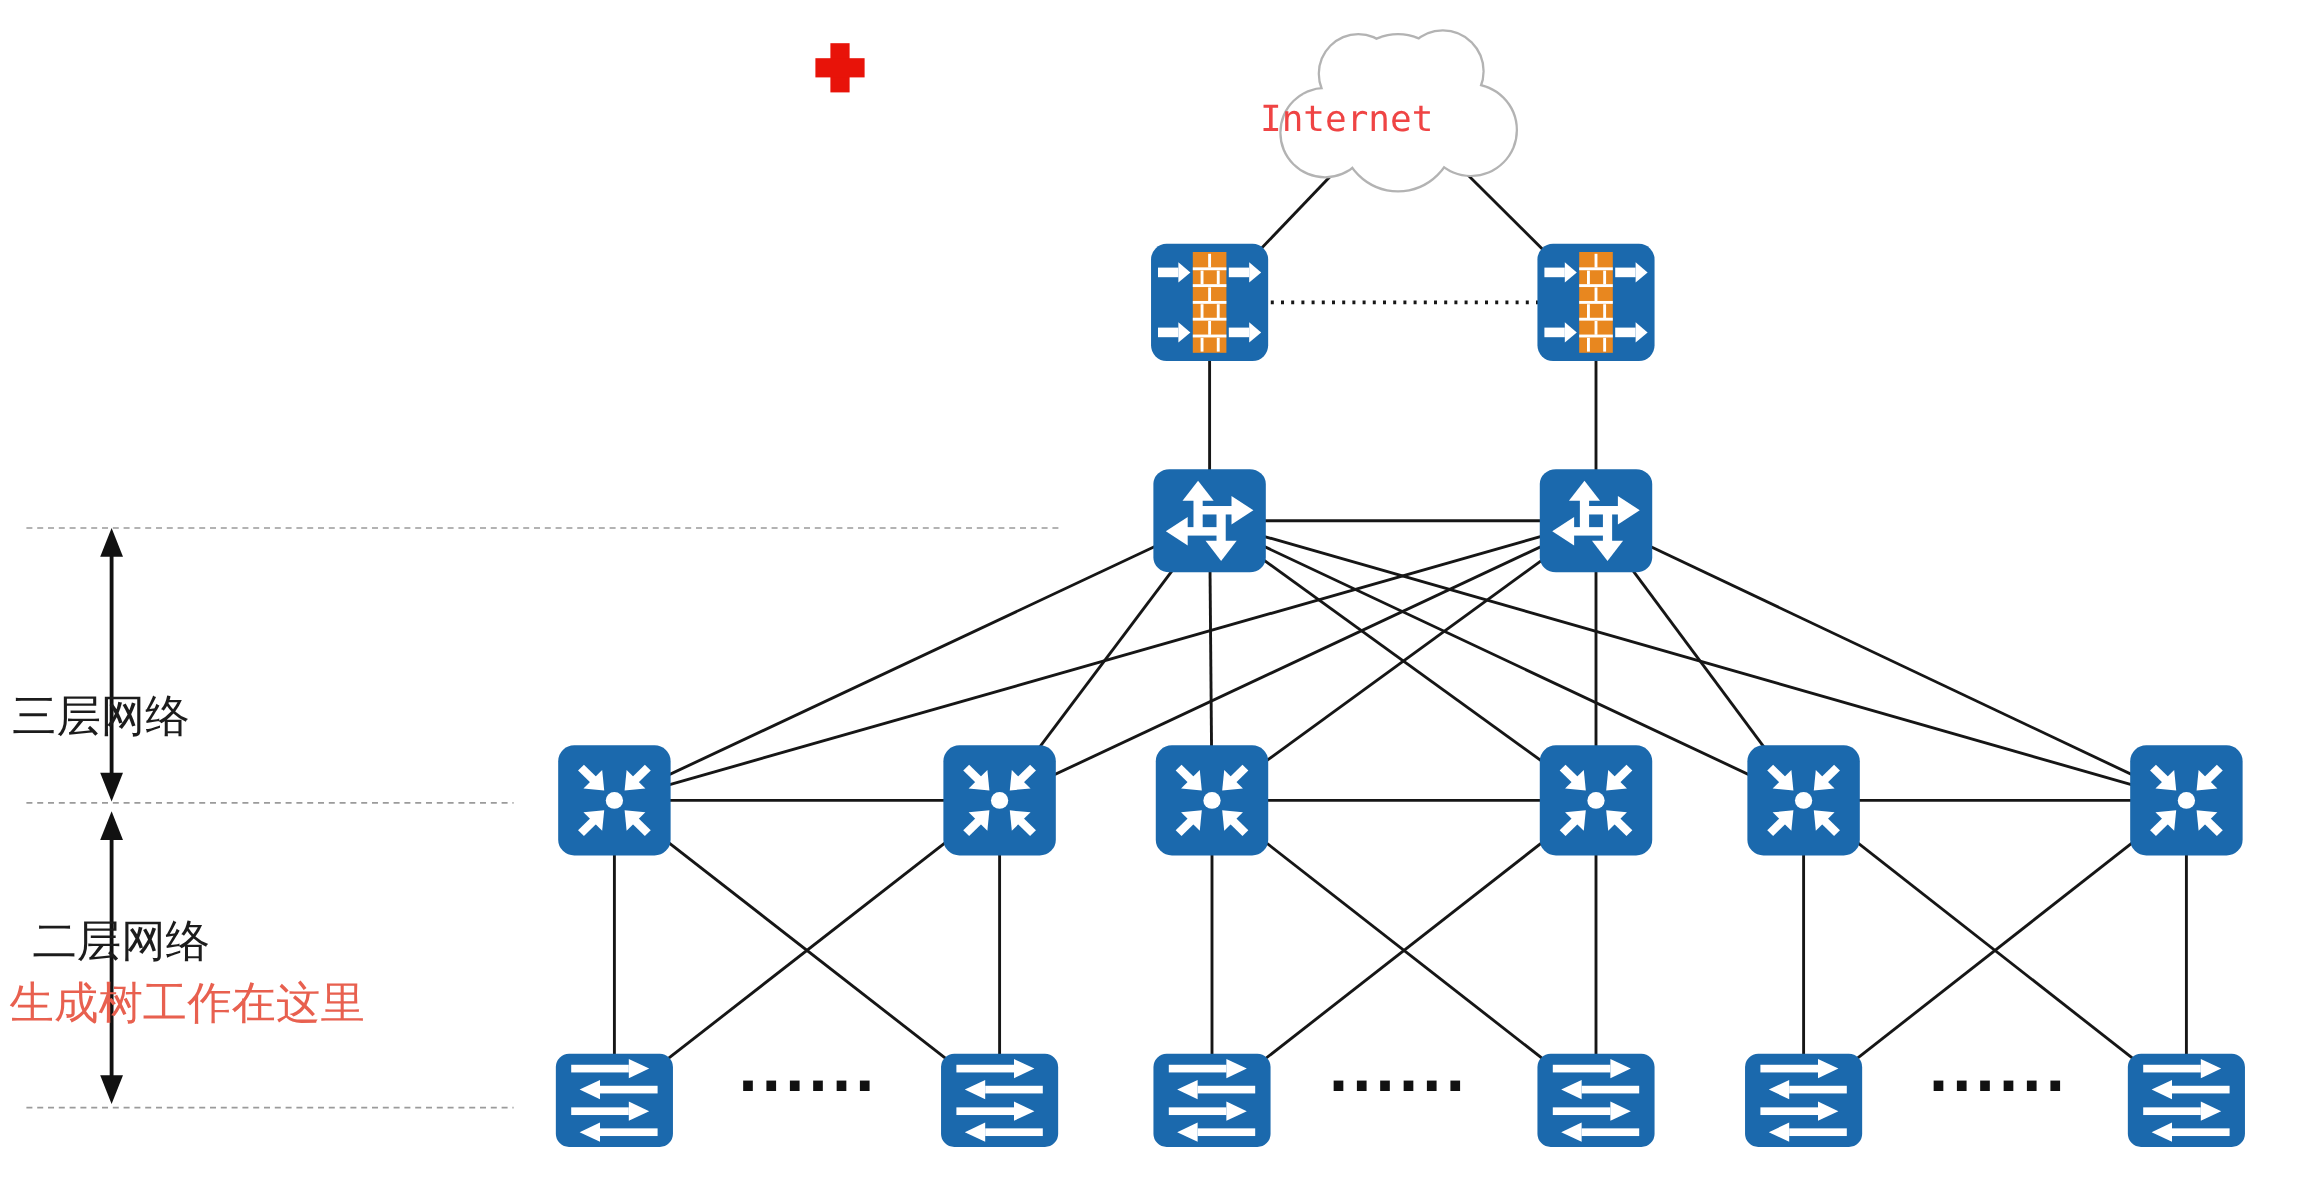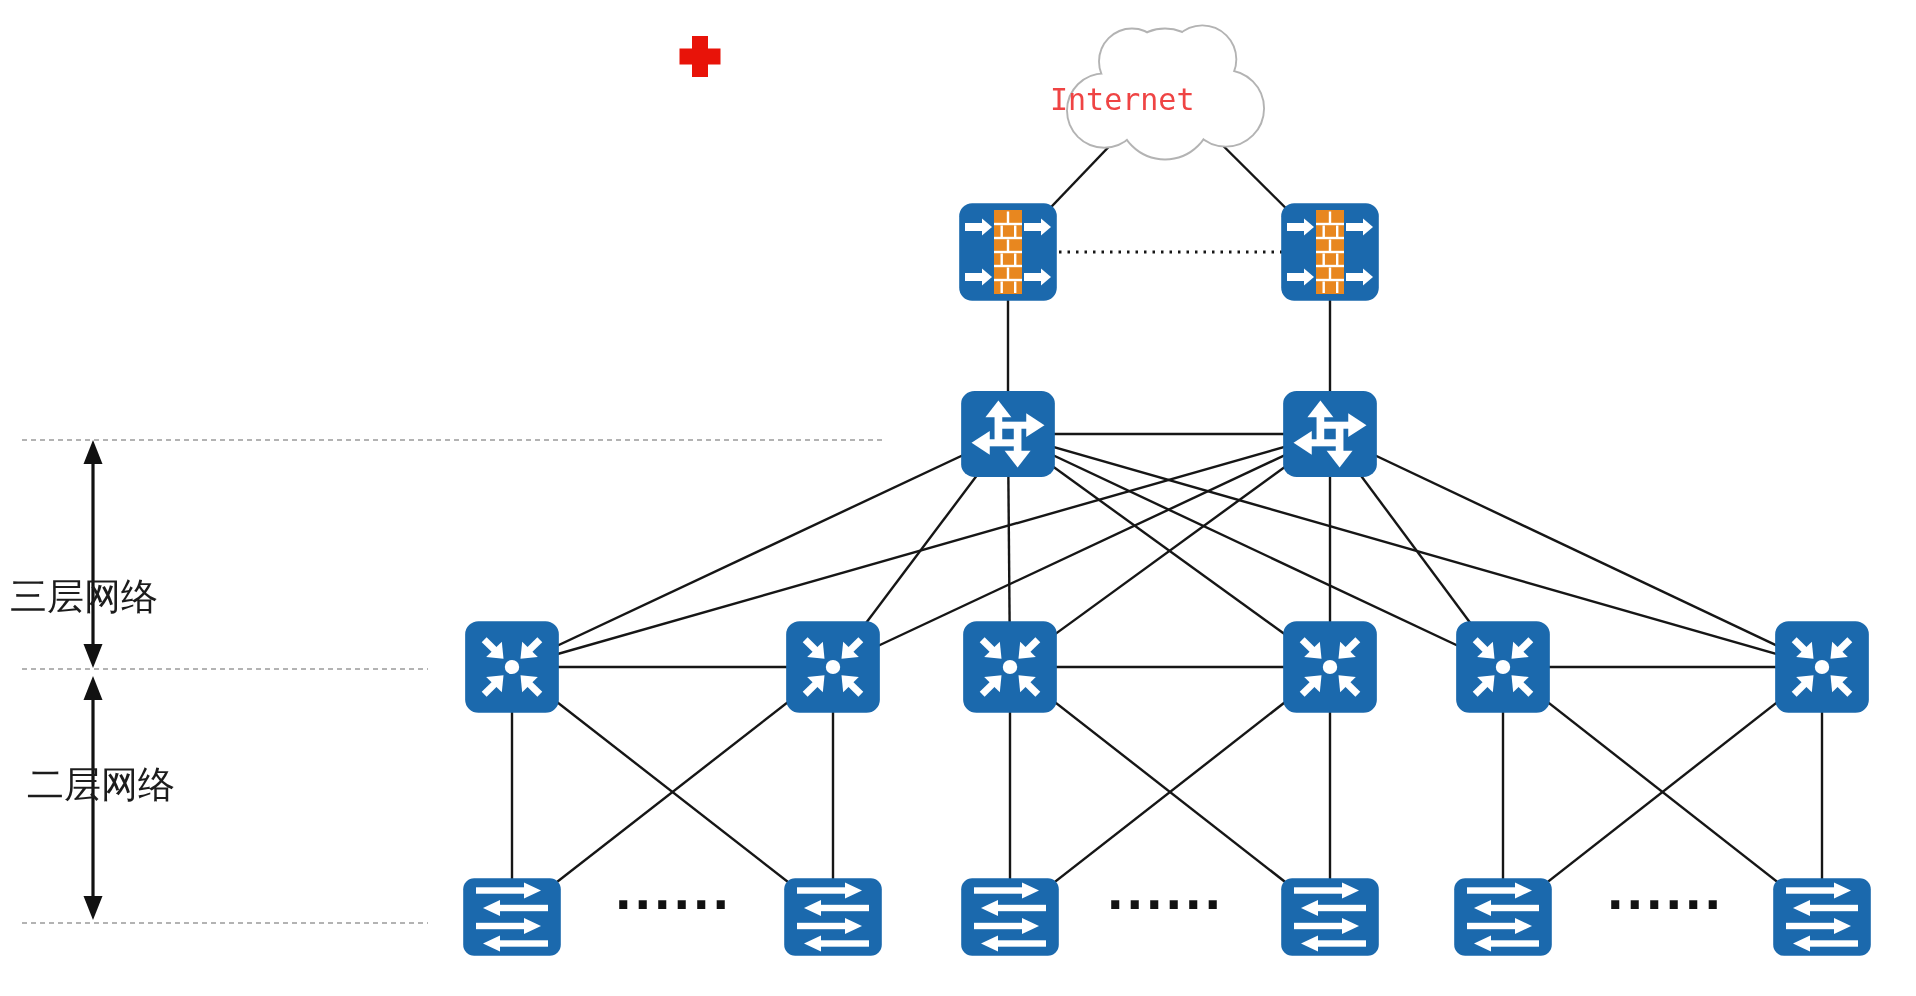--- a/index.html
+++ b/index.html
@@ -416,18 +416,19 @@
         <circle cx="140" cy="50" r="31"></circle>
         <circle cx="162" cy="96" r="35"></circle>
         <circle cx="105" cy="100" r="43"></circle>
       </g>
     </svg>
     <div class="cloud-label">Internet</div>
   </div>
 
   <div class="side-label l3">三层网络</div>
   <div class="side-label l2">二层网络</div>
+  <div class="side-label stp">生成树工作在这里</div>
 
   <div class="dots d1">......</div>
   <div class="dots d2">......</div>
   <div class="dots d3">......</div>
 
 </div>
 
 </body></html>

